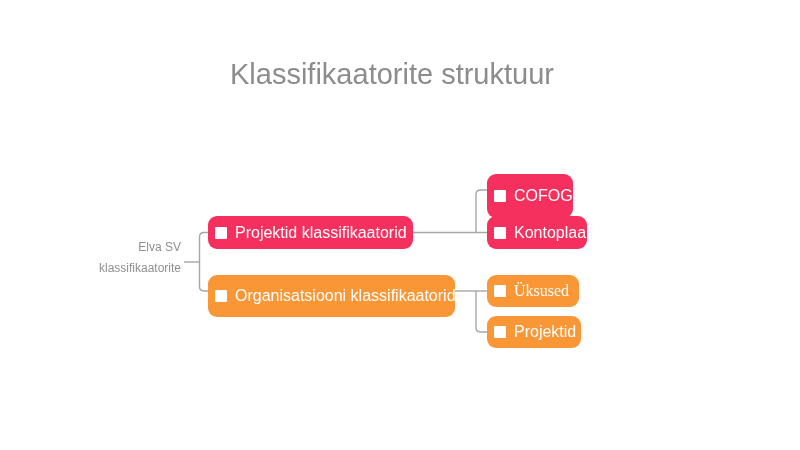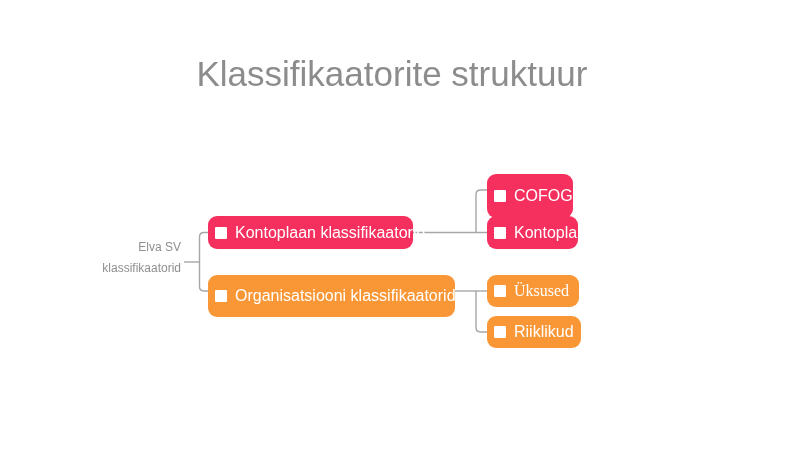--- a/index.html
+++ b/index.html
@@ -14,21 +14,21 @@
     height: 450px;
     background: var(--slide-bg, #ffffff);
     overflow: hidden;
   }
   .slide-title {
     position: absolute;
     top: 58px;
     left: 0;
     width: 784px;
     text-align: center;
-    font-size: 35px;
+    font-size: 29px;
     line-height: 32px;
     color: var(--title-gray, #8c8c8c);
     font-weight: 400;
   }
   .root-label {
     position: absolute;
     left: 0;
     top: 237px;
     width: 181px;
     text-align: right;
@@ -63,48 +63,48 @@
   .node .bullet {
     width: 12px;
     height: 12px;
     background: #ffffff;
     border-radius: 1px;
     flex: 0 0 auto;
   }
   #node-riiklikud       { left: 208px; top: 216px; width: 205px; height: 33px; }
   #node-organisatsiooni { left: 208px; top: 275px; width: 247px; height: 42px; }
   #node-cofog           { left: 487px; top: 174px; width: 86px;  height: 44px; }
-  #node-kontoplaan      { left: 487px; top: 216px; width: 91px; height: 33px; }
+  #node-kontoplaan      { left: 487px; top: 216px; width: 100px; height: 33px; }
   #node-uksused         { left: 487px; top: 275px; width: 92px;  height: 32px; font-family: Liberation Serif, serif; }
   #node-projektid       { left: 487px; top: 316px; width: 94px;  height: 32px; }
 </style>
 </head>
 <body>
 
 <div class="slide">
 
   <div class="slide-title">Klassifikaatorite struktuur</div>
 
   <div class="root-label">
     <div>Elva SV</div>
-    <div>klassifikaatorid</div>
+    <div>klassifikaatorite</div>
   </div>
 
   <svg class="connectors" width="800" height="450" viewBox="0 0 800 450" aria-hidden="true">
     <path class="connector-path" d="M184 262 H199.5"></path>
     <path class="connector-path" d="M208 232.5 H204 Q199.5 232.5 199.5 237 V286.5 Q199.5 291 204 291 H208"></path>
     <path class="connector-path" d="M413 232.5 H487"></path>
     <path class="connector-path" d="M476 232.5 V194.5 Q476 190 480.5 190 H487"></path>
     <path class="connector-path" d="M455 291 H487"></path>
     <path class="connector-path" d="M476 291 V327.5 Q476 332 480.5 332 H487"></path>
   </svg>
 
   <div class="node pink" id="node-riiklikud">
     <span class="bullet"></span>
-    <span class="node-label">Kontoplaan klassifikaatorid</span>
+    <span class="node-label">Projektid klassifikaatorid</span>
   </div>
 
   <div class="node orange" id="node-organisatsiooni">
     <span class="bullet"></span>
     <span class="node-label">Organisatsiooni klassifikaatorid</span>
   </div>
 
   <div class="node pink" id="node-cofog">
     <span class="bullet"></span>
     <span class="node-label">COFOG</span>
@@ -115,16 +115,16 @@
     <span class="node-label">Kontoplaan</span>
   </div>
 
   <div class="node orange" id="node-uksused">
     <span class="bullet"></span>
     <span class="node-label">Üksused</span>
   </div>
 
   <div class="node orange" id="node-projektid">
     <span class="bullet"></span>
-    <span class="node-label">Riiklikud</span>
+    <span class="node-label">Projektid</span>
   </div>
 
 </div>
 
 </body></html>

